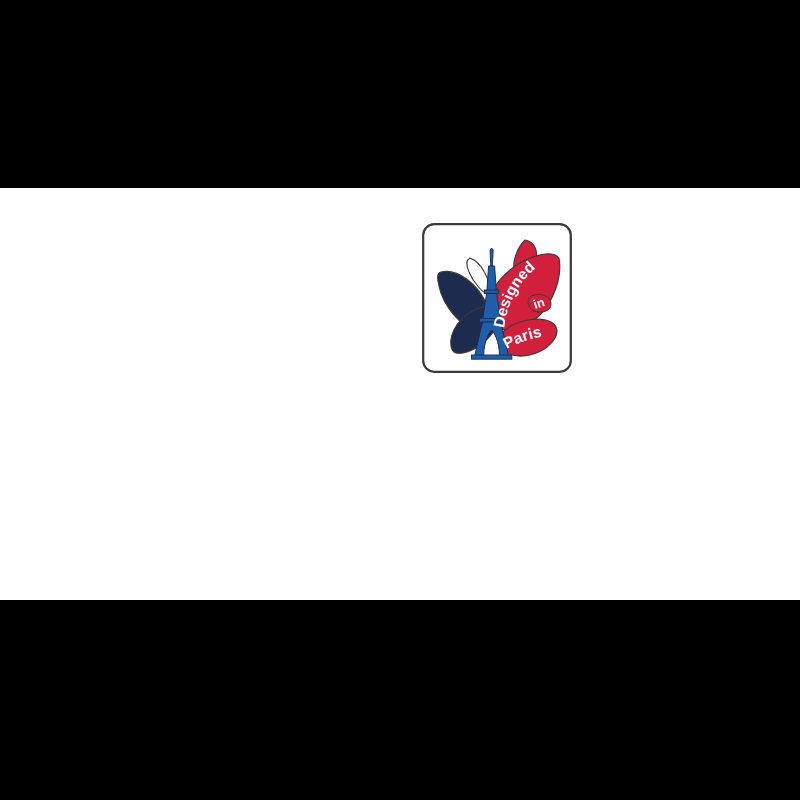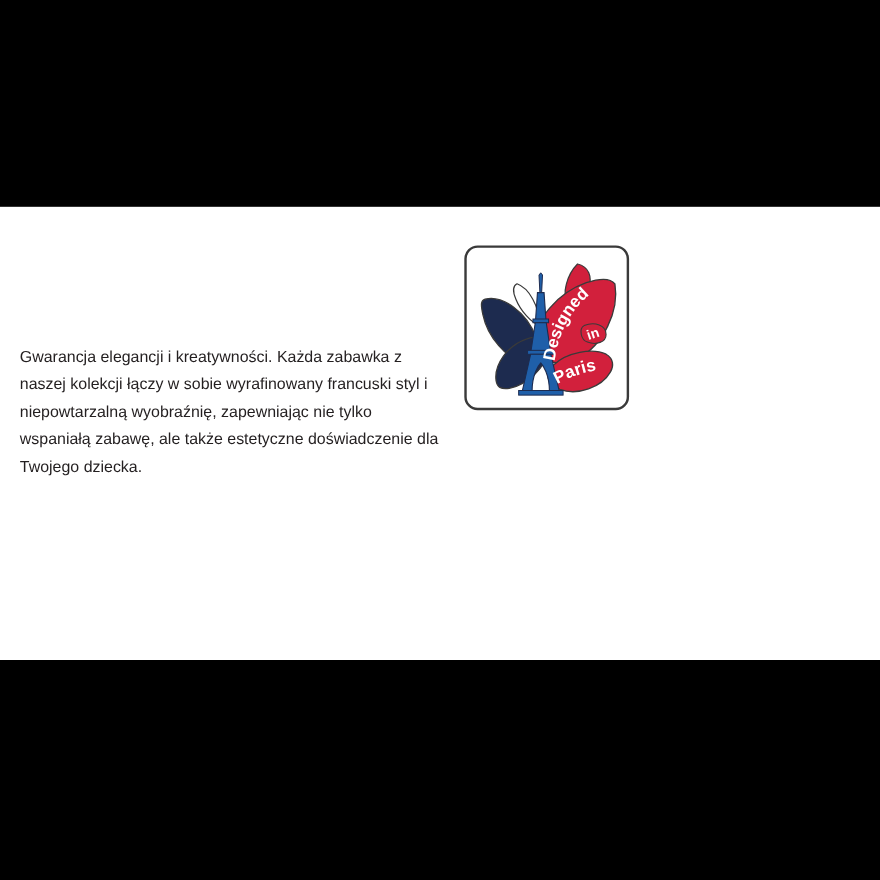--- a/index.html
+++ b/index.html
@@ -65,21 +65,20 @@
   }
 </style>
 </head>
 <body>
 
 <div class="stage">
 
   <div class="band">
 
     <div class="text-col">
-      <p class="body-copy">Gwarancja elegancji i kreatywności. Każda zabawka z naszej kolekcji łączy w sobie wyrafinowany francuski styl i niepowtarzalną wyobraźnię, zapewniając nie tylko wspaniałą zabawę, ale także estetyczne doświadczenie dla Twojego dziecka.</p>
     </div>
 
     <div class="logo-wrap">
       <svg class="logo-svg" viewBox="0 0 152 152" xmlns="http://www.w3.org/2000/svg">
 
         <rect x="2.2" y="2.2" width="147.6" height="147.6" rx="11" ry="11" fill="#ffffff" stroke="#3a3a3a" stroke-width="2.2"></rect>
 
         <path d="M104 18 C114 20 118 30 114 40 C110 50 100 54 95 50 C90 46 94 28 104 18 Z" fill="#d2203c" stroke="#3a3a3a" stroke-width="1.1"></path>
 
         <path d="M49 36 C60 40 69 56 70 74 C62 72 52 60 48 50 C45 43 45 38 49 36 Z" fill="#ffffff" stroke="#3a3a3a" stroke-width="1.1"></path>

